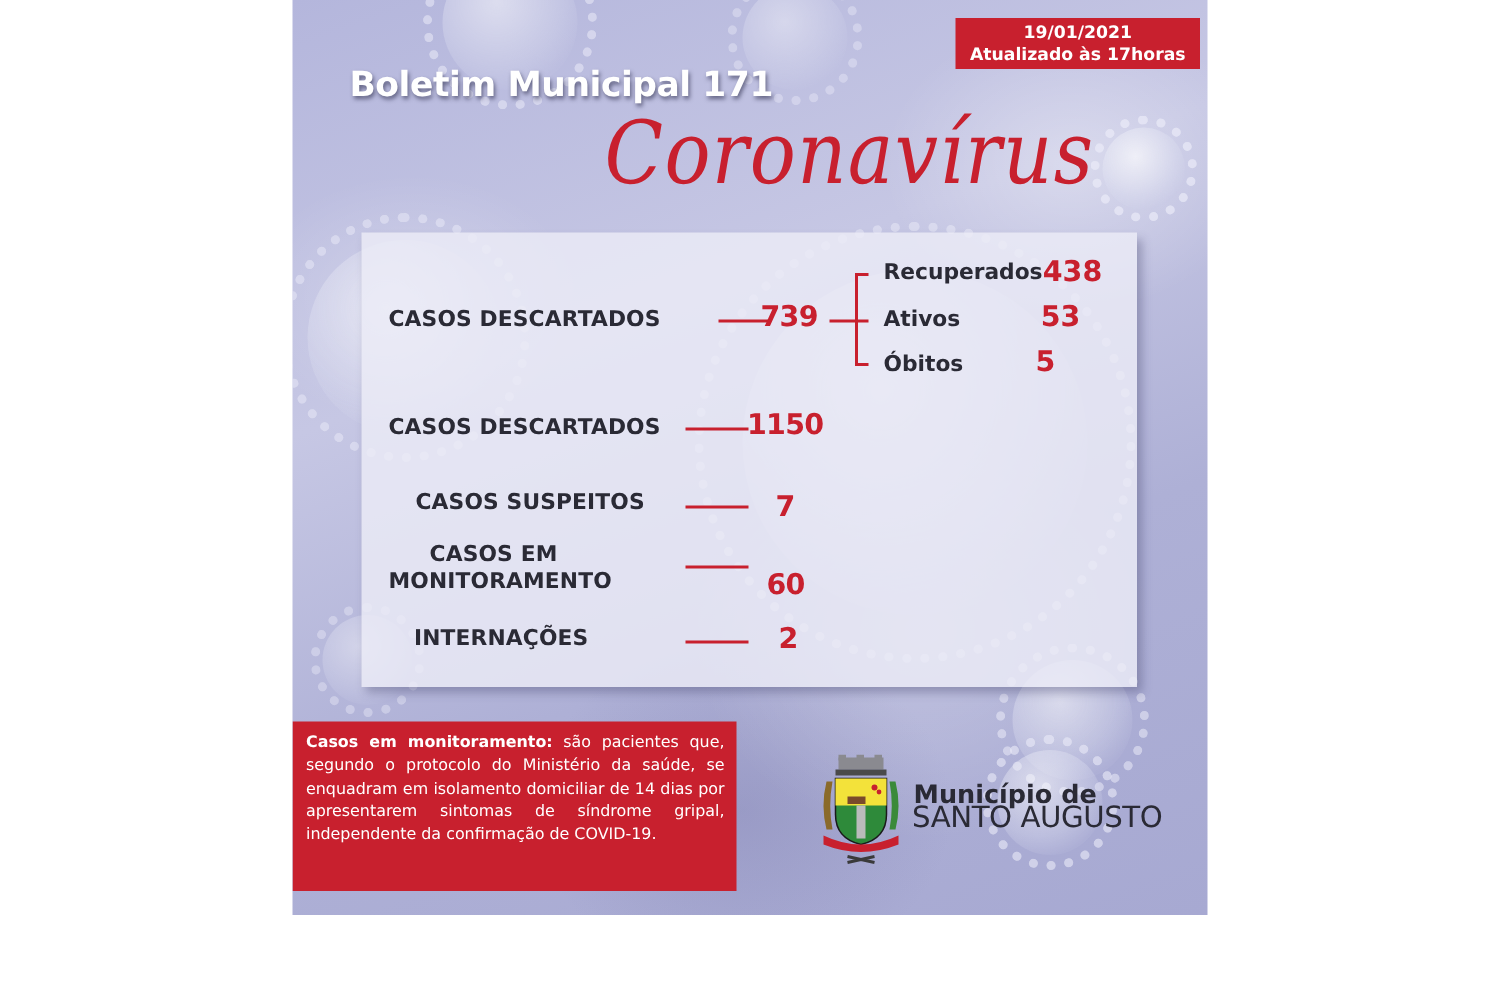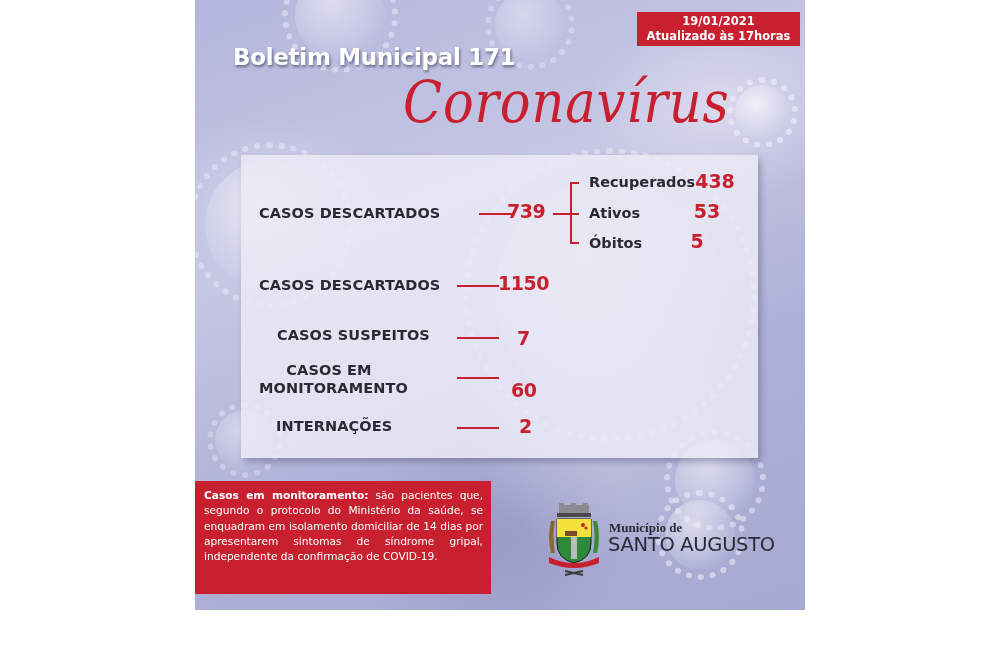--- a/index.html
+++ b/index.html
@@ -65,21 +65,21 @@
     .sub-value { position: absolute; font-weight: bold; font-size: 19px; color: #c8202e; text-align: center; width: 60px; }
 
     .note-box {
       position: absolute; left: 0; top: 481px; width: 296px; height: 113px;
       background: #c8202e; color: #fff; padding: 7px 8px 0 9px;
       font-size: 10.6px; line-height: 15.3px; text-align: justify;
     }
     .note-box b { font-weight: bold; }
 
     .crest { position: absolute; left: 350px; top: 503px; width: 58px; height: 74px; }
-    .muni-small { position: absolute; left: 414px; top: 520px; font-size: 13px; color: #2a2a35; font-weight: bold; font-family: Liberation Serif, serif; }
+    .muni-small { position: absolute; left: 414px; top: 520px; font-size: 17px; color: #2a2a35; font-weight: bold; }
     .muni-big { position: absolute; left: 413px; top: 533px; font-size: 19.5px; color: #2a2a35; font-weight: normal; letter-spacing: -0.3px; }
   </style>
 </head>
 <body>
 
 <div class="poster">
 
   <div class="virus" style="left:100px;top:-30px;width:90px;height:90px;opacity:.6"></div>
   <div class="virus" style="left:300px;top:-10px;width:70px;height:70px;opacity:.45"></div>
   <div class="virus" style="left:540px;top:85px;width:55px;height:55px;opacity:.75"></div>

